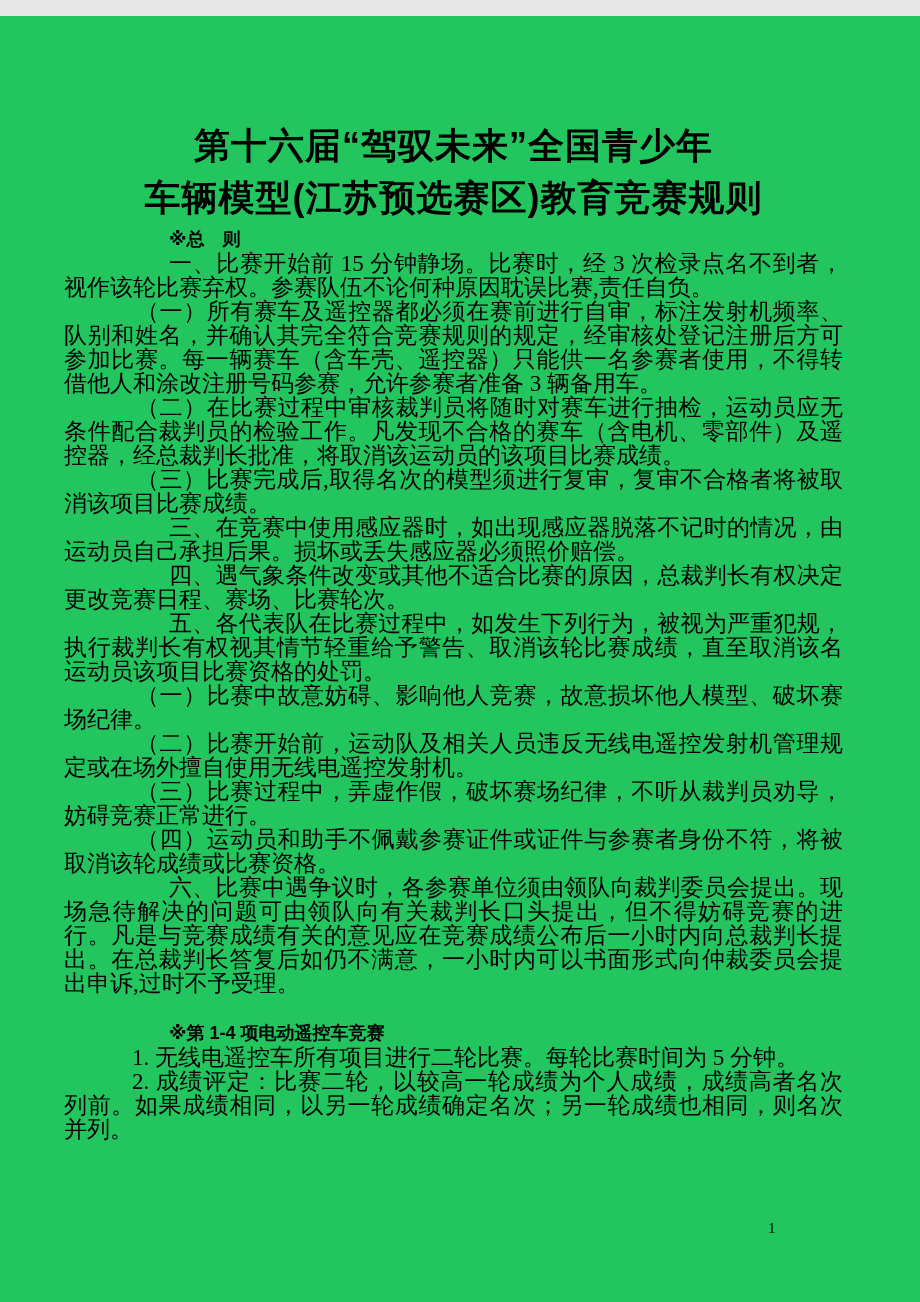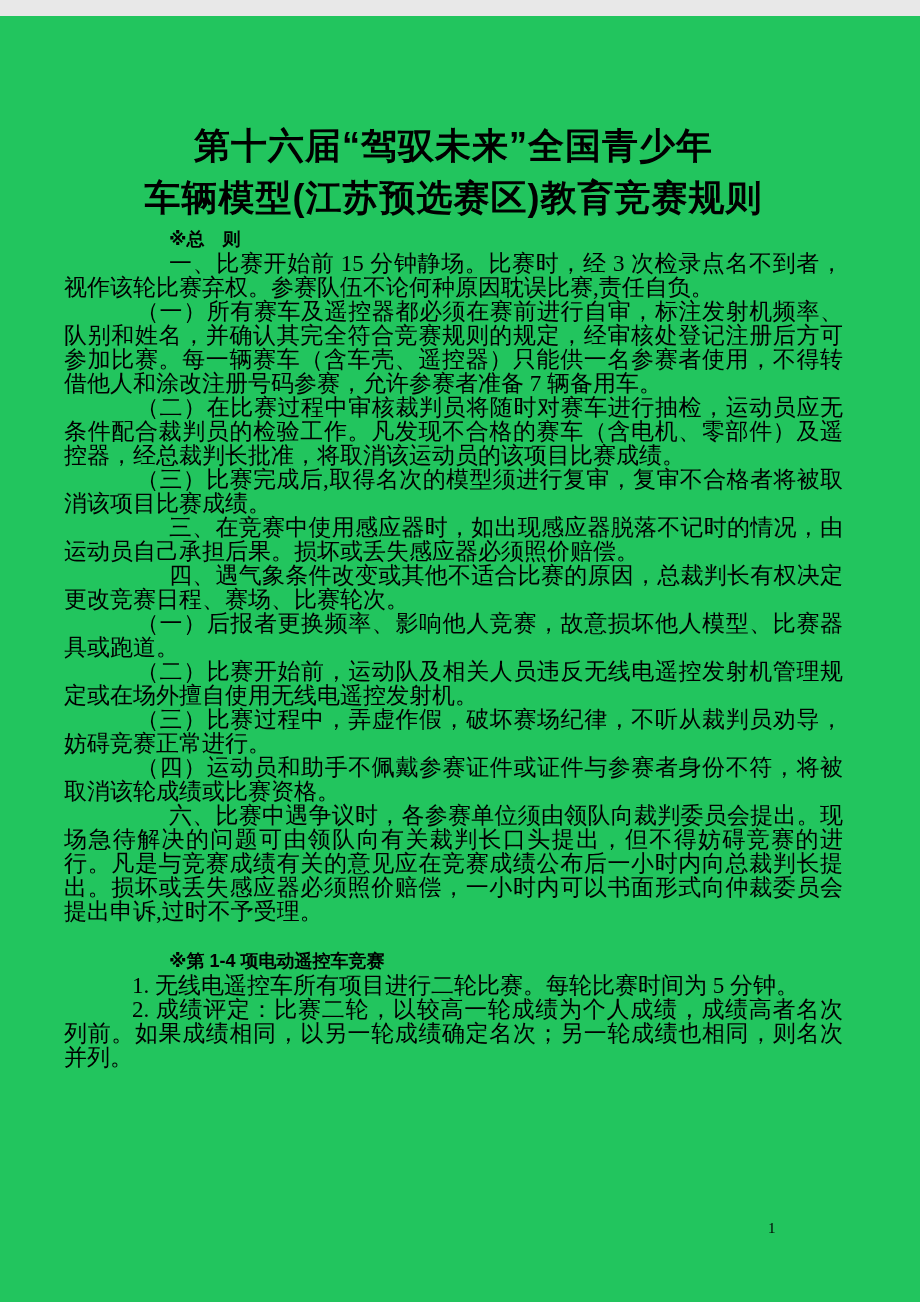--- a/index.html
+++ b/index.html
@@ -63,30 +63,31 @@
   <div class="content">
 
     <h1 class="doc-title">
       <span class="title-line">第十六届“驾驭未来”全国青少年</span>
       <span class="title-line">车辆模型(江苏预选赛区)教育竞赛规则</span>
     </h1>
 
     <h2 class="section-heading">※总　则</h2>
 
     <p class="para indent-num">一、比赛开始前 15 分钟静场。比赛时，经 3 次检录点名不到者，视作该轮比赛弃权。参赛队伍不论何种原因耽误比赛,责任自负。</p>
-    <p class="para indent-paren">（一）所有赛车及遥控器都必须在赛前进行自审，标注发射机频率、队别和姓名，并确认其完全符合竞赛规则的规定，经审核处登记注册后方可参加比赛。每一辆赛车（含车壳、遥控器）只能供一名参赛者使用，不得转借他人和涂改注册号码参赛，允许参赛者准备 7 辆备用车。</p>
+    <p class="para indent-paren">（一）所有赛车及遥控器都必须在赛前进行自审，标注发射机频率、队别和姓名，并确认其完全符合竞赛规则的规定，经审核处登记注册后方可参加比赛。每一辆赛车（含车壳、遥控器）只能供一名参赛者使用，不得转借他人和涂改注册号码参赛，允许参赛者准备 3 辆备用车。</p>
     <p class="para indent-paren">（二）在比赛过程中审核裁判员将随时对赛车进行抽检，运动员应无条件配合裁判员的检验工作。凡发现不合格的赛车（含电机、零部件）及遥控器，经总裁判长批准，将取消该运动员的该项目比赛成绩。</p>
     <p class="para indent-paren">（三）比赛完成后,取得名次的模型须进行复审，复审不合格者将被取消该项目比赛成绩。</p>
     <p class="para indent-num">三、在竞赛中使用感应器时，如出现感应器脱落不记时的情况，由运动员自己承担后果。损坏或丢失感应器必须照价赔偿。</p>
     <p class="para indent-num">四、遇气象条件改变或其他不适合比赛的原因，总裁判长有权决定更改竞赛日程、赛场、比赛轮次。</p>
-    <p class="para indent-paren">（一）后报者更换频率、影响他人竞赛，故意损坏他人模型、比赛器具或跑道。</p>
+    <p class="para indent-num">五、各代表队在比赛过程中，如发生下列行为，被视为严重犯规，执行裁判长有权视其情节轻重给予警告、取消该轮比赛成绩，直至取消该名运动员该项目比赛资格的处罚。</p>
+    <p class="para indent-paren">（一）比赛中故意妨碍、影响他人竞赛，故意损坏他人模型、破坏赛场纪律。</p>
     <p class="para indent-paren">（二）比赛开始前，运动队及相关人员违反无线电遥控发射机管理规定或在场外擅自使用无线电遥控发射机。</p>
     <p class="para indent-paren">（三）比赛过程中，弄虚作假，破坏赛场纪律，不听从裁判员劝导，妨碍竞赛正常进行。</p>
     <p class="para indent-paren">（四）运动员和助手不佩戴参赛证件或证件与参赛者身份不符，将被取消该轮成绩或比赛资格。</p>
-    <p class="para indent-num">六、比赛中遇争议时，各参赛单位须由领队向裁判委员会提出。现场急待解决的问题可由领队向有关裁判长口头提出，但不得妨碍竞赛的进行。凡是与竞赛成绩有关的意见应在竞赛成绩公布后一小时内向总裁判长提出。损坏或丢失感应器必须照价赔偿，一小时内可以书面形式向仲裁委员会提出申诉,过时不予受理。</p>
+    <p class="para indent-num">六、比赛中遇争议时，各参赛单位须由领队向裁判委员会提出。现场急待解决的问题可由领队向有关裁判长口头提出，但不得妨碍竞赛的进行。凡是与竞赛成绩有关的意见应在竞赛成绩公布后一小时内向总裁判长提出。在总裁判长答复后如仍不满意，一小时内可以书面形式向仲裁委员会提出申诉,过时不予受理。</p>
 
     <h2 class="section-heading heading-gap">※第 1-4 项电动遥控车竞赛</h2>
 
     <p class="para indent-digit">1. 无线电遥控车所有项目进行二轮比赛。每轮比赛时间为 5 分钟。</p>
     <p class="para indent-digit">2. 成绩评定：比赛二轮，以较高一轮成绩为个人成绩，成绩高者名次列前。如果成绩相同，以另一轮成绩确定名次；另一轮成绩也相同，则名次并列。</p>
 
   </div>
 
   <div class="page-number">1</div>
 </div>

